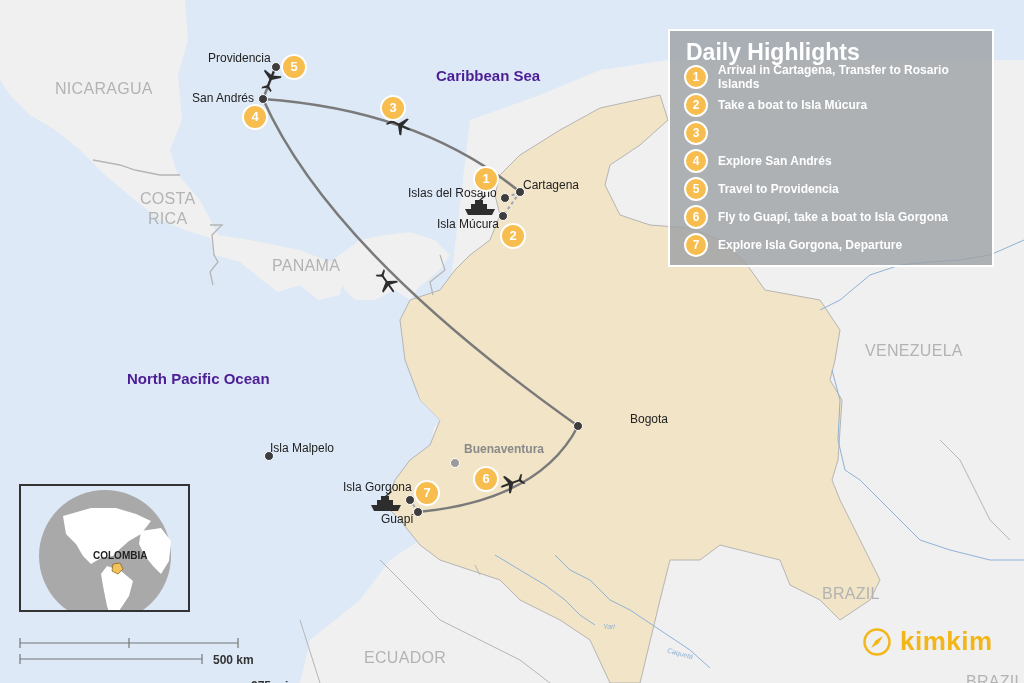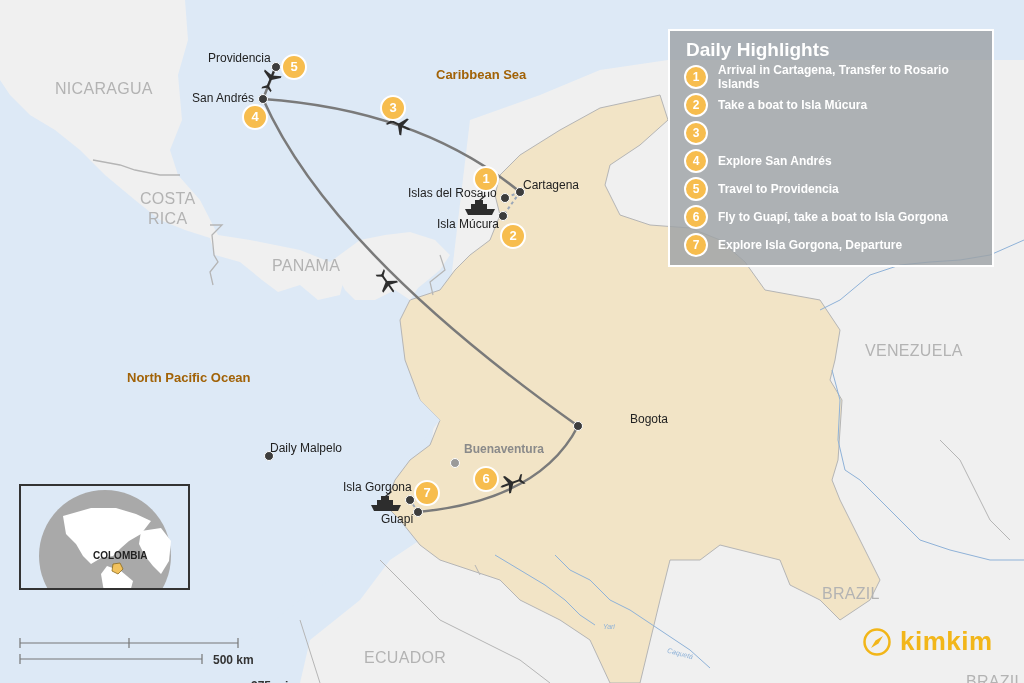--- a/index.html
+++ b/index.html
@@ -1,32 +1,32 @@
 <!DOCTYPE html>
 <html><head>
 <meta charset="utf-8">
 <style>
   html, body { margin:0; padding:0; }
   body { width:1024px; height:683px; overflow:hidden; background:#dde9f6; font-family:"Liberation Sans", sans-serif; }
   .map { position:relative; width:1024px; height:683px; overflow:hidden; }
   .map svg.base { position:absolute; left:0; top:0; }
   .lbl { position:absolute; white-space:nowrap; font-family:"Liberation Sans", sans-serif; }
   .country { color:#b3b3b3; font-size:16px; letter-spacing:0.3px; }
-  .sea { color:#a16207; font-size:13px; font-weight:bold; }
+  .sea { color:#4c1d95; font-size:15px; font-weight:bold; }
   .city { color:#222; font-size:12px; font-weight:normal; }
   .city-muted { color:#8a8a8a; font-size:12px; font-weight:bold; }
   .badge { position:absolute; width:22px; height:22px; border-radius:50%; background:#f7bd4e; border:2px solid #fff; color:#fff; font-weight:bold; font-size:13px; text-align:center; line-height:22px; box-sizing:content-box; font-family:"Liberation Sans", sans-serif; }
   .dot { position:absolute; width:8px; height:8px; border-radius:50%; background:#3d3d3d; border:1px solid #fff; }
   .dot.muted { background:#9a9a9a; }
   .legend { position:absolute; left:668px; top:29px; width:326px; height:238px; background:rgba(158,162,166,0.82); border:2px solid #fff; box-sizing:border-box; }
-  .legend-title { position:absolute; left:16px; top:8px; color:#fff; font-size:19px; font-weight:bold; }
+  .legend-title { position:absolute; left:16px; top:8px; color:#fff; font-size:23px; font-weight:bold; }
   .legend-item { position:absolute; left:14px; height:24px; display:flex; align-items:center; }
   .legend-item .num { width:20px; height:20px; border-radius:50%; background:#f7bd4e; border:2px solid #fff; color:#fff; font-weight:bold; font-size:12px; text-align:center; line-height:20px; box-sizing:content-box; margin-right:10px; flex:none; }
   .legend-item .txt { color:#fff; font-size:12px; font-weight:bold; }
-  .inset { position:absolute; left:19px; top:484px; width:171px; height:106px; border:2px solid #333; box-sizing:border-box; background:#dde9f6; overflow:hidden; }
+  .inset { position:absolute; left:19px; top:484px; width:171px; height:128px; border:2px solid #333; box-sizing:border-box; background:#dde9f6; overflow:hidden; }
   .inset-label { position:absolute; left:72px; top:64px; font-size:10px; color:#222; font-weight:bold; }
   .scale-lbl { position:absolute; font-size:12px; font-weight:bold; color:#333; }
   .logo { position:absolute; left:862px; top:626px; display:flex; align-items:flex-end; }
   .logo-text { color:#f2b619; font-size:26px; font-weight:bold; margin-left:8px; letter-spacing:0.5px; }
 </style>
 </head>
 <body>
 
 <div class="map">
   <svg class="base" width="1024" height="683" viewBox="0 0 1024 683">
@@ -144,21 +144,21 @@
 
   <div class="lbl city" style="left:208px;top:51px;">Providencia</div>
   <div class="lbl city" style="left:192px;top:91px;">San Andrés</div>
   <div class="lbl city" style="left:523px;top:178px;">Cartagena</div>
   <div class="lbl city" style="left:408px;top:186px;">Islas del Rosario</div>
   <div class="lbl city" style="left:437px;top:217px;">Isla Múcura</div>
   <div class="lbl city" style="left:586px;top:412px;padding-left:44px;">Bogota</div>
   <div class="lbl city-muted" style="left:417px;top:442px;margin-left:47px;">Buenaventura</div>
   <div class="lbl city" style="left:343px;top:480px;">Isla Gorgona</div>
   <div class="lbl city" style="left:381px;top:512px;">Guapí</div>
-  <div class="lbl city" style="left:270px;top:441px;">Daily Malpelo</div>
+  <div class="lbl city" style="left:270px;top:441px;">Isla Malpelo</div>
 
   <div class="lbl" style="left:603px;top:623px;font-size:7px;color:#8fb2d8;font-style:italic;">Yari</div>
   <div class="lbl" style="left:667px;top:650px;font-size:7px;color:#8fb2d8;font-style:italic;transform:rotate(15deg);">Caquetá</div>
 
   <div class="badge" style="left:473px;top:166px;">1</div>
   <div class="badge" style="left:500px;top:223px;">2</div>
   <div class="badge" style="left:380px;top:95px;">3</div>
   <div class="badge" style="left:242px;top:104px;">4</div>
   <div class="badge" style="left:281px;top:54px;">5</div>
   <div class="badge" style="left:473px;top:466px;">6</div>

